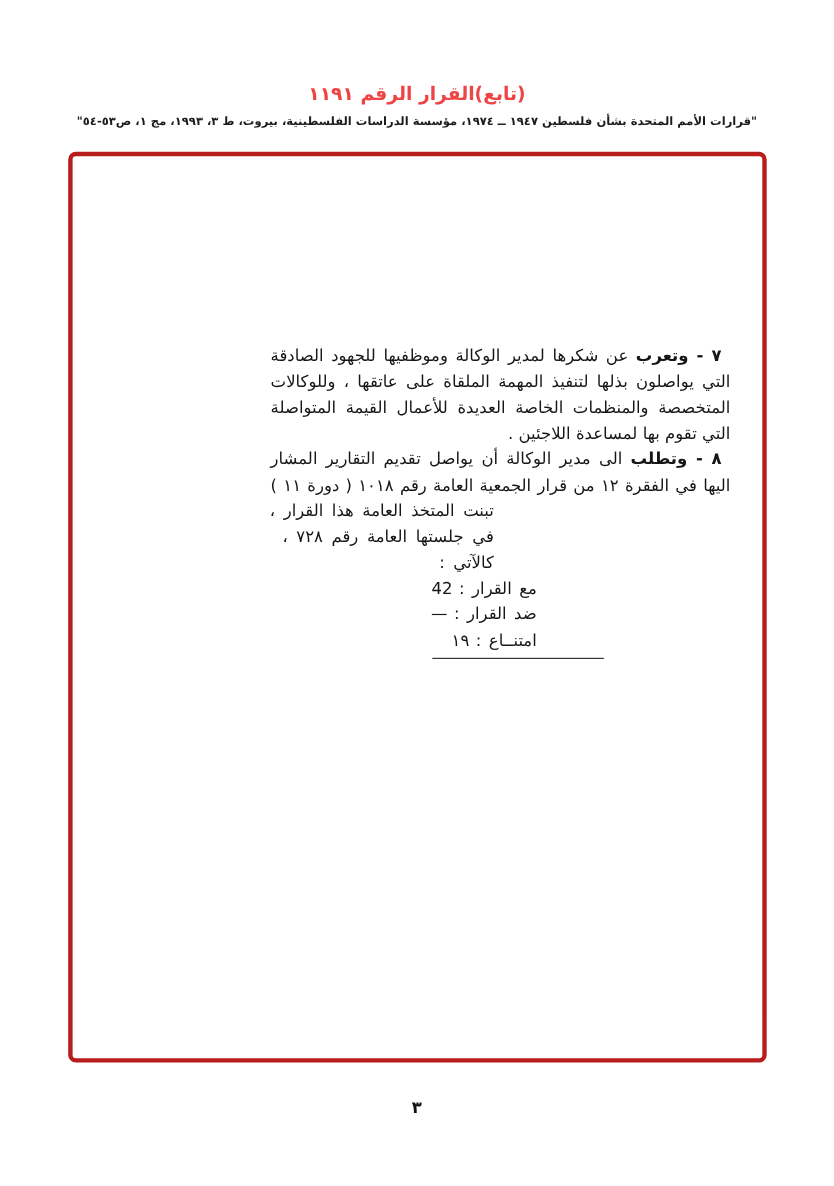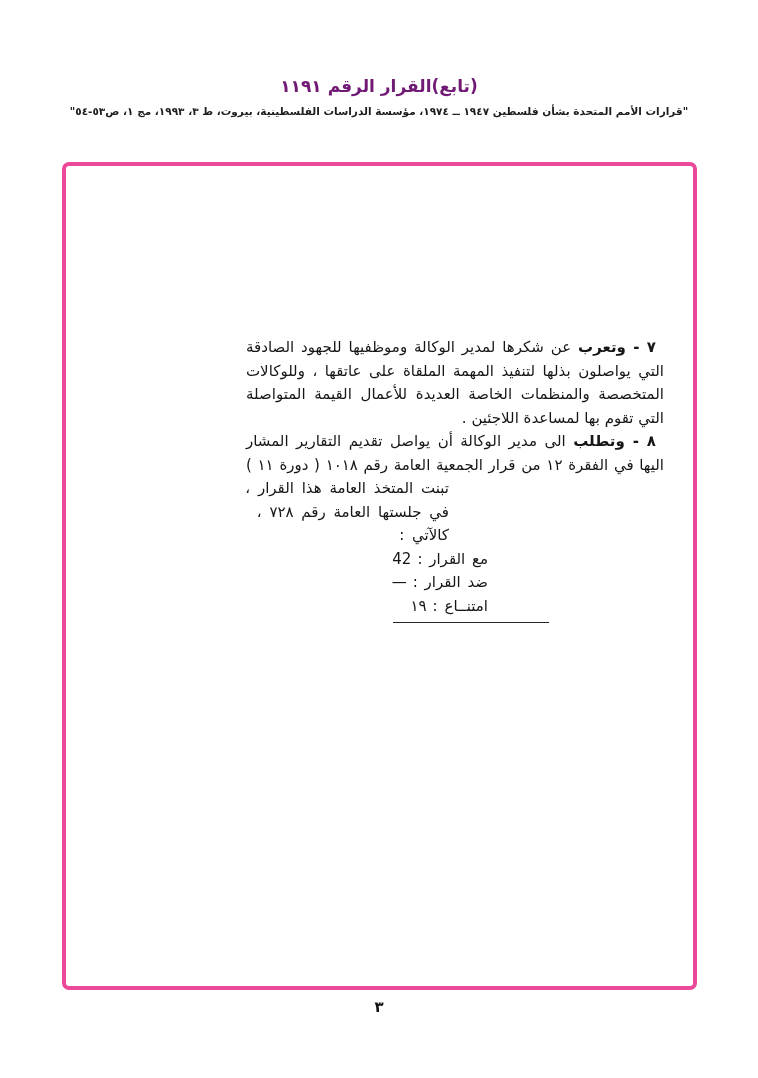--- a/index.html
+++ b/index.html
@@ -13,36 +13,36 @@
     overflow: hidden;
   }
   .doc-title {
     position: absolute;
     top: 76px; left: 0; right: 0;
     text-align: center;
     direction: rtl;
     font-weight: bold;
     font-size: 17px;
     letter-spacing: 0.5px;
-    color: #701a75;
+    color: #ef4444;
   }
   .doc-citation {
     position: absolute;
     top: 105px; left: 0; right: 0;
     text-align: center;
     direction: rtl;
     font-weight: bold;
     font-size: 10.5px;
     color: #1c1c1c;
   }
   .green-box {
     position: absolute;
-    left: 62px; top: 162px;
+    left: 62px; top: 138px;
     width: 627px; height: 820px;
-    border: 4px solid #ec4899;
+    border: 4px solid #b91c1c;
     border-radius: 7px;
     background: transparent;
   }
   .text-block {
     position: absolute;
     left: 180px; top: 170px;
     width: 418px;
     direction: rtl;
     font-size: 15px;
     line-height: 23.5px;

